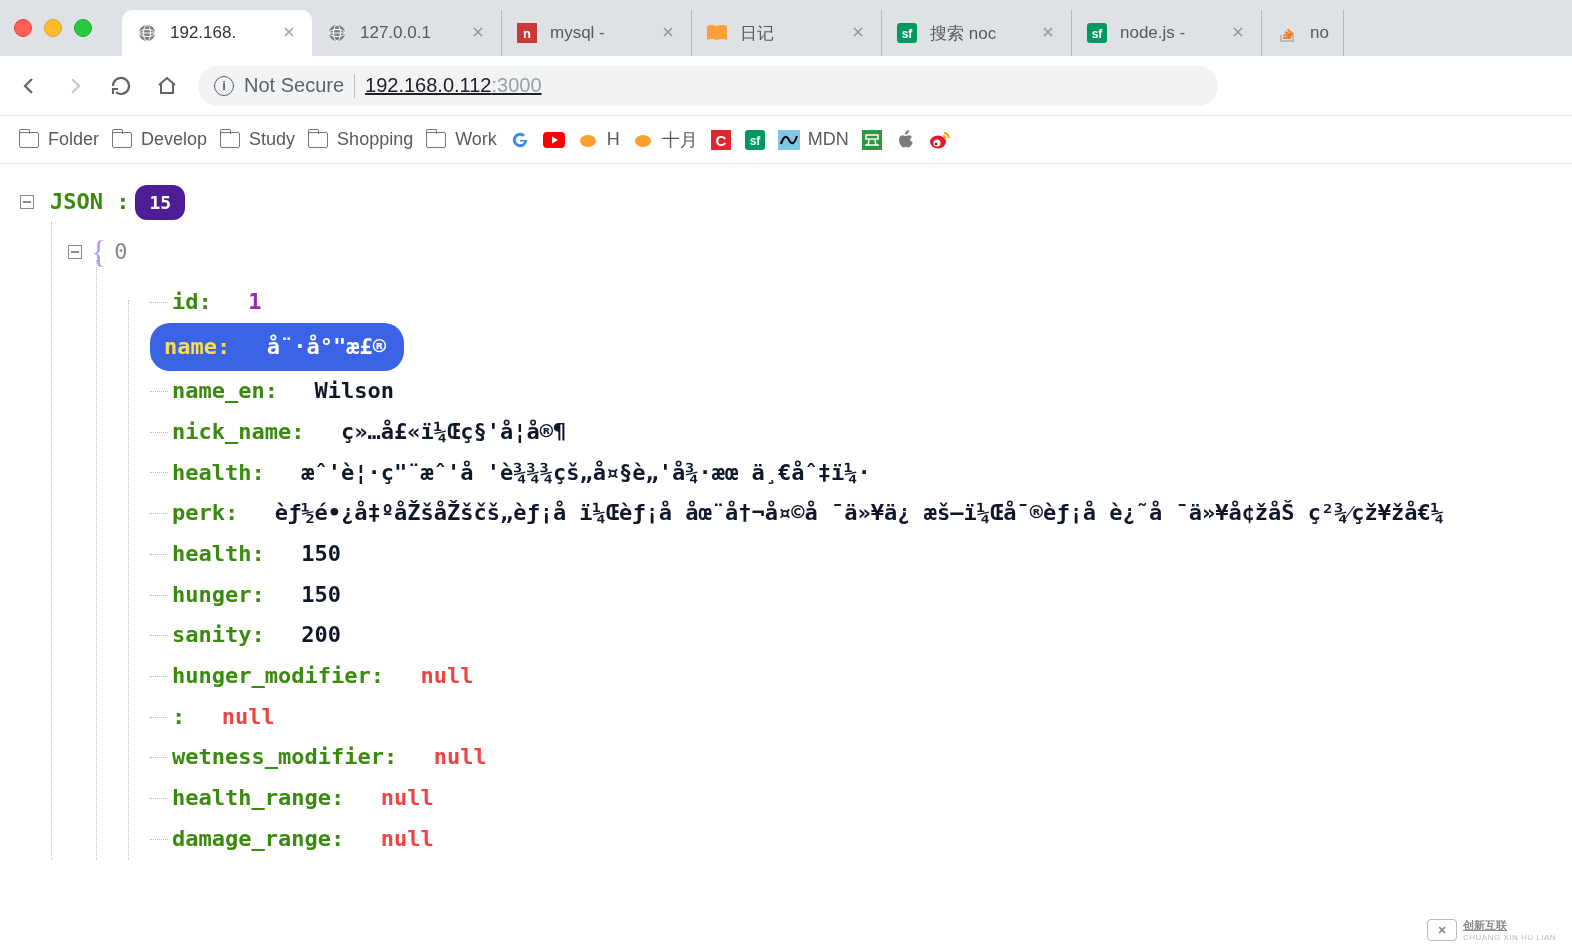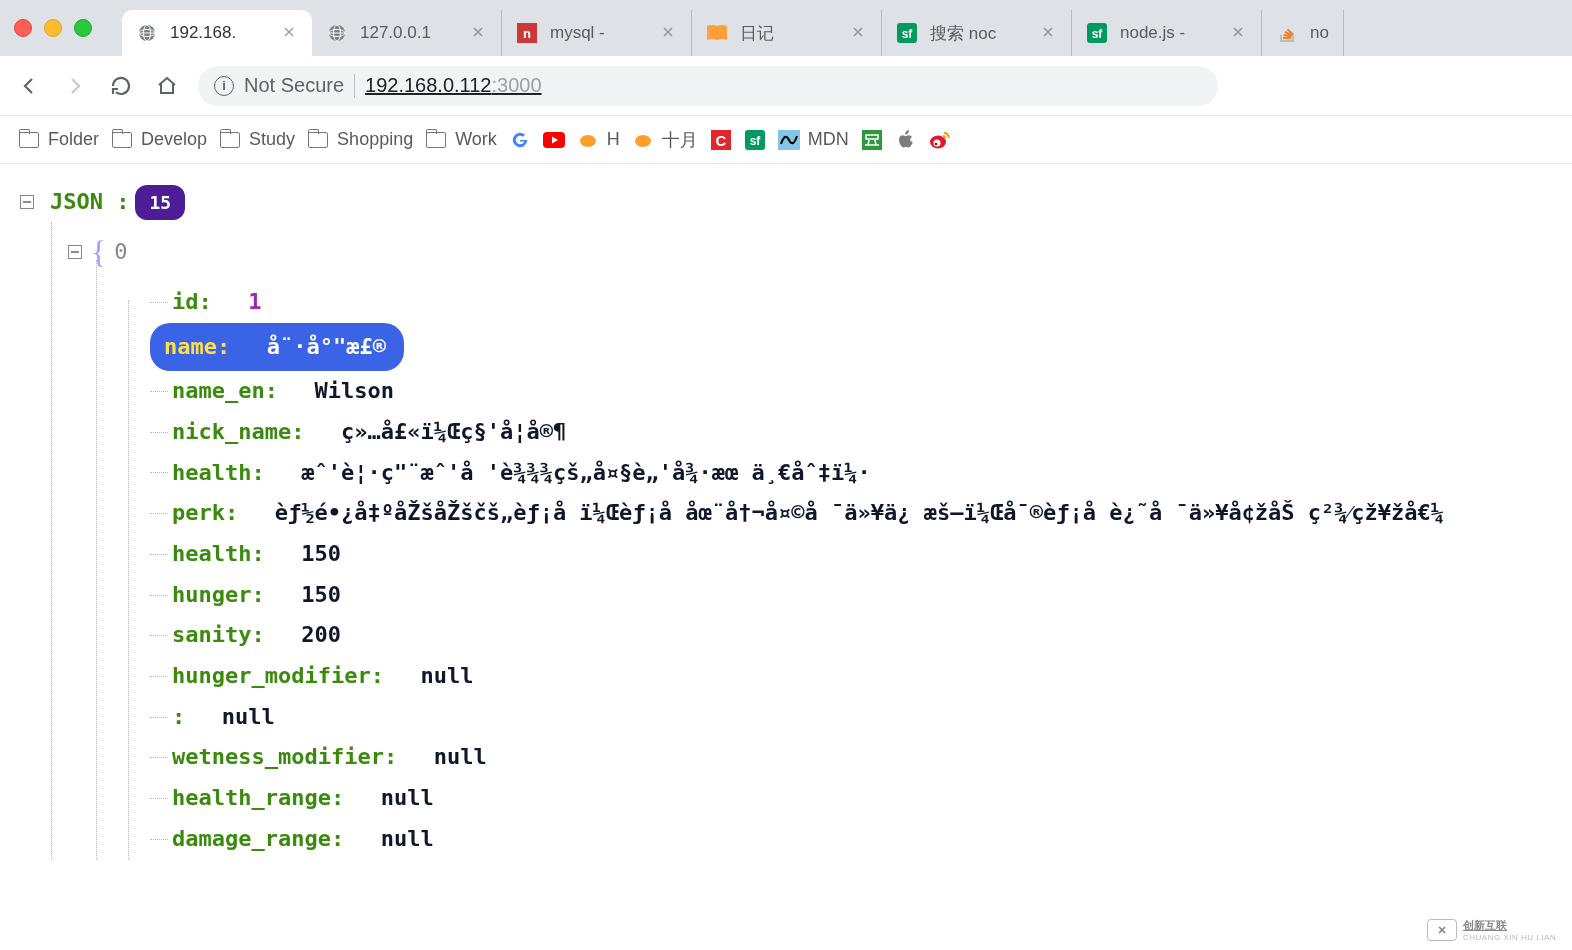--- a/index.html
+++ b/index.html
@@ -40,21 +40,21 @@
 
 .viewer { padding: 18px 0 0 20px; font-family: Monaco, Menlo, Consolas, monospace; font-size: 22px; font-weight: bold; line-height: 1.85; }
 .row { display:flex; align-items:center; white-space:nowrap; }
 .toggle { width:14px; height:14px; border:1px solid #888; margin-right:6px; display:flex; align-items:center; justify-content:center; flex-shrink:0; }
 .toggle svg { width:10px; height:10px; }
 .dash { display:inline-block; width:18px; border-top:1px dotted #bbb; vertical-align:middle; margin-right:4px; }
 .key { color:#3a8a0d; }
 .col { color:#3a8a0d; margin-right:10px; }
 .valnum { color:#9b28b0; }
 .valstr { color:#0f172a; }
-.valnull { color:#0f172a; font-weight:bold; }
+.valnull { color:#ef4444; font-weight:bold; }
 .badge { background:#4c1d95; color:#fff; border-radius:12px; padding:1px 14px; font-size:18px; font-weight:bold; margin-left:6px; }
 .root-label { color:#3a8a0d; }
 .root-idx { color:#888; margin-left:8px; font-weight:normal; }
 .brace { color:#9f9fff; font-size:32px; font-weight:normal; font-family: Georgia, serif; margin-left:3px; }
 .sel { background:#3b63e6; color:#fff; border-radius:20px; padding:4px 18px 4px 14px; display:inline-flex; align-items:center; }
 .sel .key, .sel .col { color:#fde047; }
 .sel .valstr { color:#fff; }
 
 .indent { display:inline-block; }
 .i1 { width:48px; }

